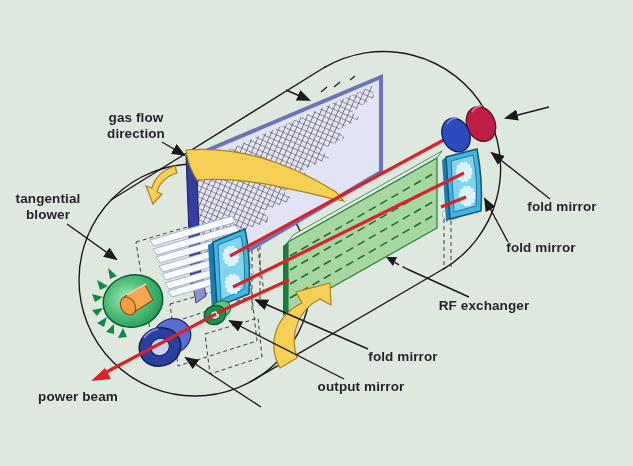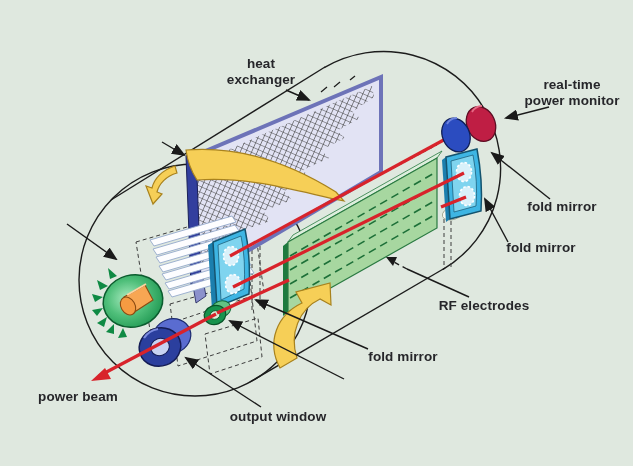--- a/index.html
+++ b/index.html
@@ -166,29 +166,29 @@
     <line x1="508" y1="242" x2="485" y2="199" marker-end="url(#ah)"></line>
     <line x1="469" y1="297" x2="407" y2="269"></line>
     <line x1="407" y1="269" x2="392" y2="261" stroke-dasharray="5 4"></line>
     <line x1="368" y1="349" x2="256" y2="300" marker-end="url(#ah)"></line>
     <line x1="344" y1="379" x2="230" y2="321" marker-end="url(#ah)"></line>
     <line x1="261" y1="407" x2="186" y2="358" marker-end="url(#ah)"></line>
   </g>
   <polygon points="386,257 397,257 393,266" fill="#1a1a1a"></polygon>
 </svg>
 
-  <div class="lbl" style="left:261px;top:72px">
-    <span>heat</span><br><span>exchanger</span></div>
+  <div class="lbl" style="left:136px;top:126px">
+    <span>gas flow</span><br><span>direction</span></div>
+  <div class="lbl" style="left:48px;top:207px">
+    <span>tangential</span><br><span>blower</span></div>
   <div class="lbl" style="left:78px;top:397px">
     <span>power beam</span></div>
-  <div class="lbl" style="left:278px;top:417px">
-    <span>output window</span></div>
+  <div class="lbl" style="left:361px;top:387px">
+    <span>output mirror</span></div>
   <div class="lbl" style="left:403px;top:357px">
     <span>fold mirror</span></div>
   <div class="lbl" style="left:484px;top:306px">
-    <span>RF electrodes</span></div>
+    <span>RF exchanger</span></div>
   <div class="lbl" style="left:541px;top:248px">
     <span>fold mirror</span></div>
   <div class="lbl" style="left:562px;top:207px">
     <span>fold mirror</span></div>
-  <div class="lbl" style="left:572px;top:93px">
-    <span>real-time</span><br><span>power monitor</span></div>
 </div>
 
 </body></html>

